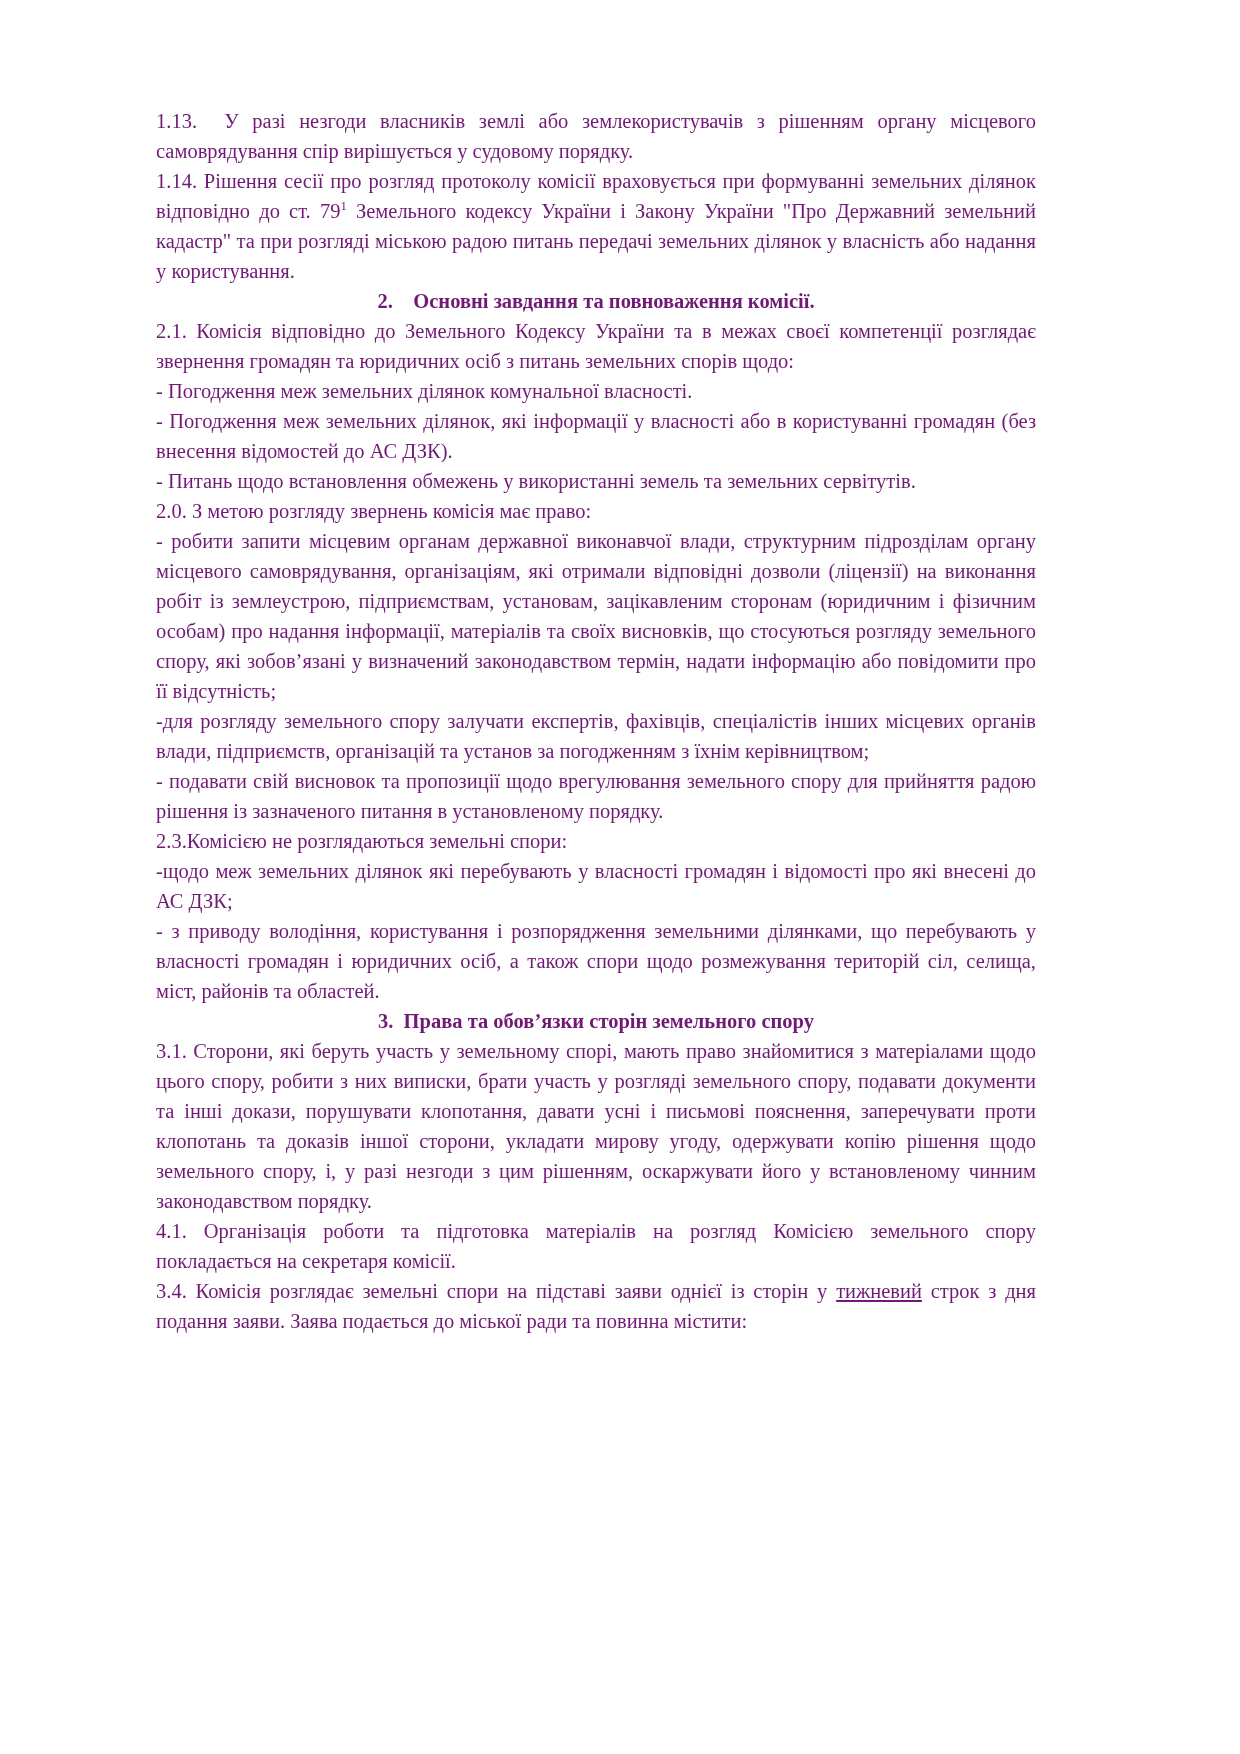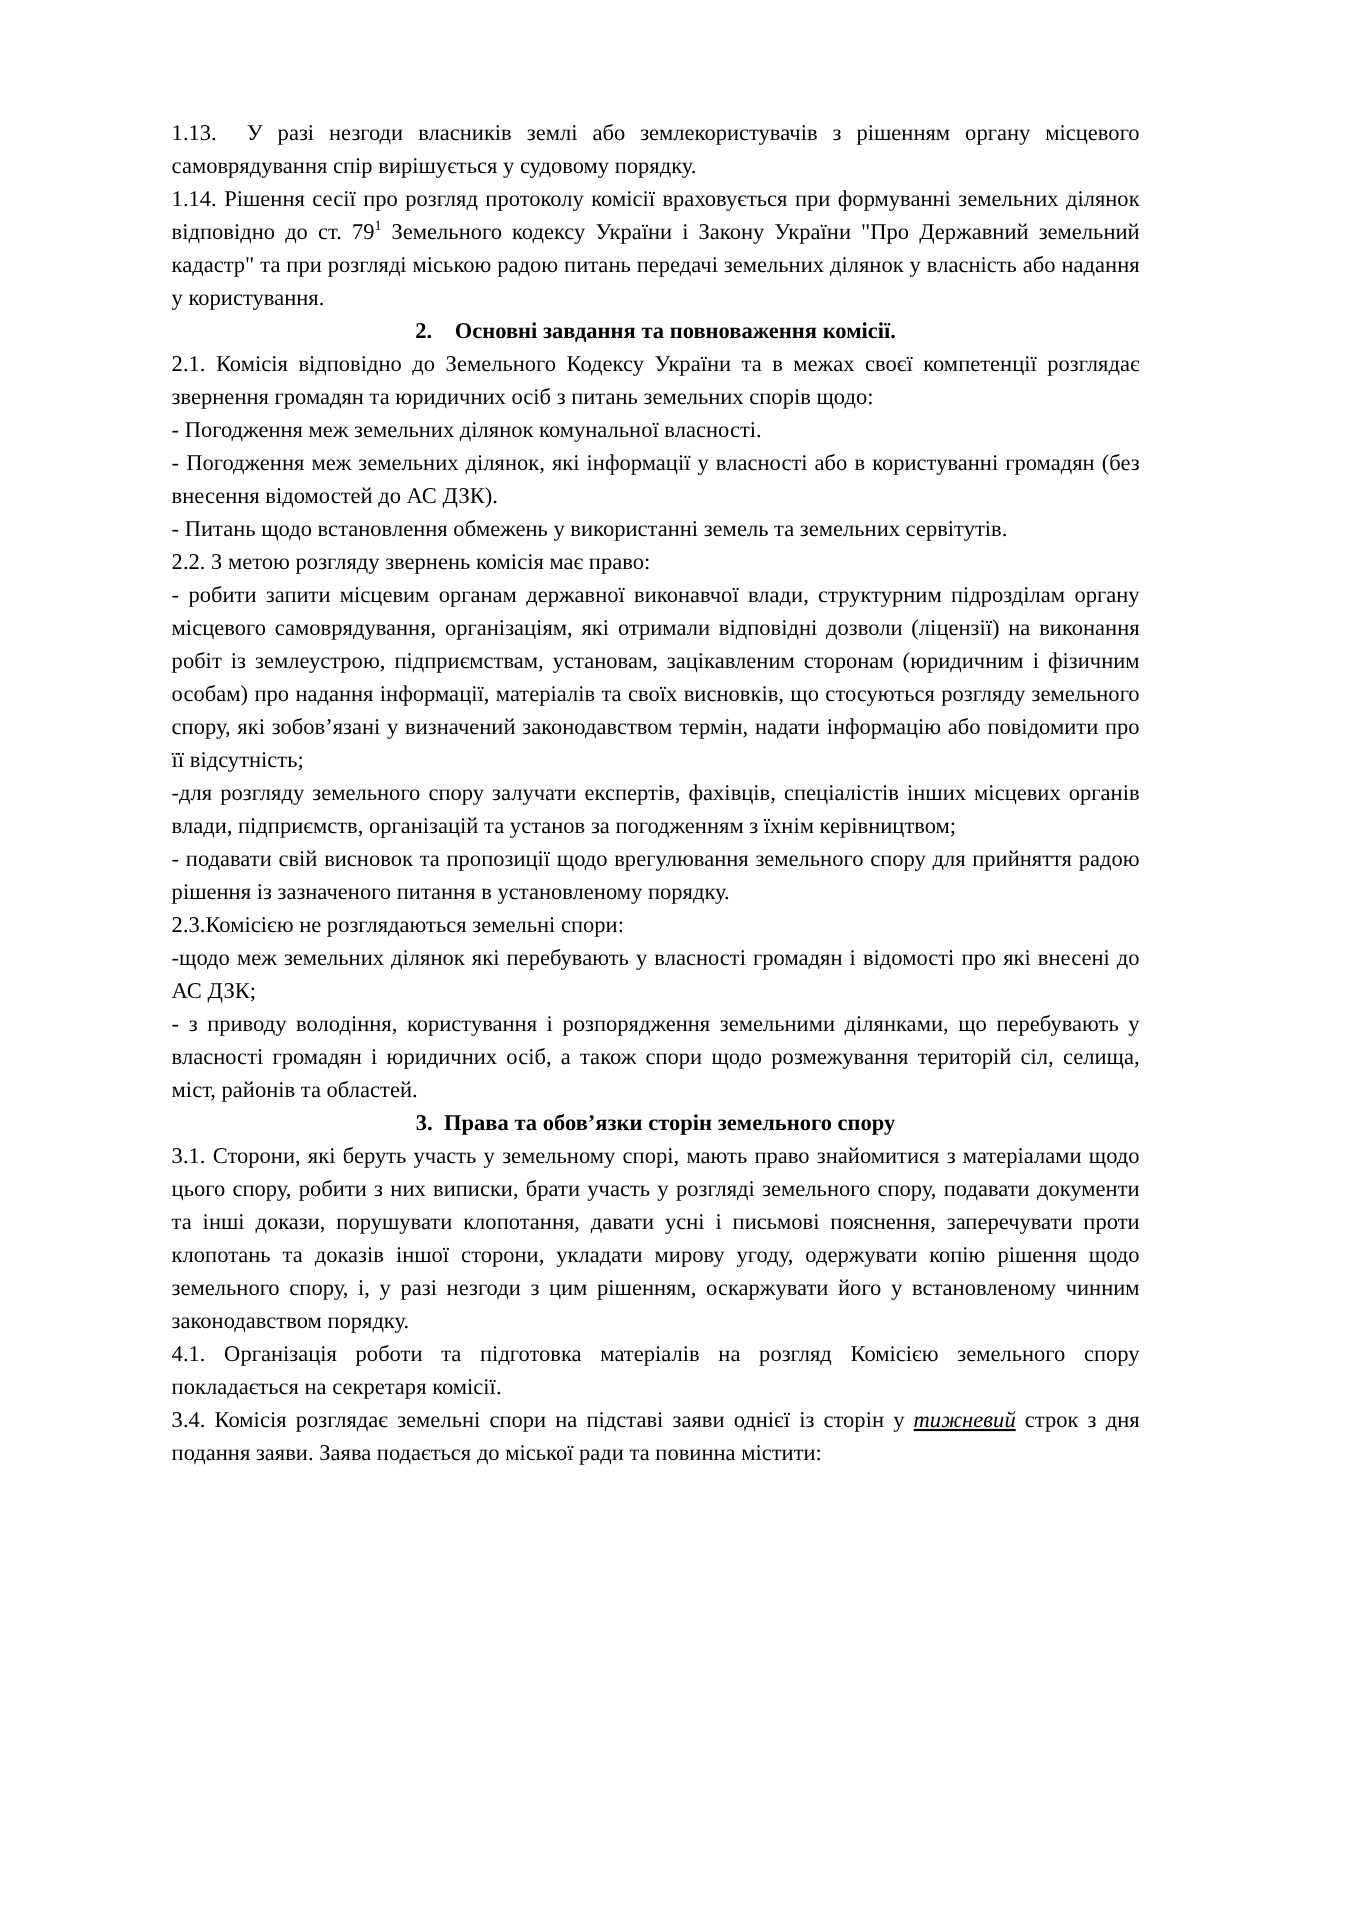--- a/index.html
+++ b/index.html
@@ -9,58 +9,57 @@
   }
   .page {
     width: 1240px;
     height: 1754px;
     background: #ffffff;
     box-sizing: border-box;
     padding: 106px 204px 40px 156px;
     font-family: "Liberation Serif", "DejaVu Serif", serif;
     font-size: 20.5px;
     line-height: 30px;
-    color: #000000;
+    color: #701a75;
     overflow: hidden;
   }
   .content p {
     margin: 0;
     text-align: justify;
   }
   .content p.heading {
     text-align: center;
   }
   .content p.bold {
     font-weight: bold;
   }
   .gap-medium { margin-top: 30px; }
   .gap-large  { margin-top: 58px; }
   sup {
     font-size: 0.62em;
     line-height: 0;
     vertical-align: super;
   }
   .ui {
-    font-style: italic;
     text-decoration: underline;
   }
 </style>
 </head>
 <body>
 
 <div class="page">
   <div class="content">
       <p><span>1.13.&nbsp; У разі незгоди власників землі або землекористувачів з рішенням органу місцевого самоврядування спір вирішується у судовому порядку.</span></p>
       <p><span>1.14. Рішення сесії про розгляд протоколу комісії враховується при формуванні земельних ділянок відповідно до ст. 79</span><sup>1</sup><span> Земельного кодексу України і Закону України "Про Державний земельний кадастр" та при розгляді міською радою питань передачі земельних ділянок у власність або надання у користування.</span></p>
       <p class="heading bold gap-medium"><span>2.&nbsp;&nbsp;&nbsp;&nbsp;Основні завдання та повноваження комісії.</span></p>
       <p><span>2.1. Комісія відповідно до Земельного Кодексу України та в межах своєї компетенції розглядає звернення громадян та юридичних осіб з питань земельних спорів щодо:</span></p>
       <p><span>- Погодження меж земельних ділянок комунальної власності.</span></p>
       <p><span>- Погодження меж земельних ділянок, які інформації у власності або в користуванні громадян (без внесення відомостей до АС ДЗК).</span></p>
       <p><span>- Питань щодо встановлення обмежень у використанні земель та земельних сервітутів.</span></p>
-      <p><span>2.2. З метою розгляду звернень комісія має право:</span></p>
+      <p><span>2.0. З метою розгляду звернень комісія має право:</span></p>
       <p><span>- робити запити місцевим органам державної виконавчої влади, структурним підрозділам органу місцевого самоврядування, організаціям, які отримали відповідні дозволи (ліцензії) на виконання робіт із землеустрою, підприємствам, установам, зацікавленим сторонам (юридичним і фізичним особам) про надання інформації, матеріалів та своїх висновків, що стосуються розгляду земельного спору, які зобов’язані у визначений законодавством термін, надати інформацію або повідомити про її відсутність;</span></p>
       <p><span>-для розгляду земельного спору залучати експертів, фахівців, спеціалістів інших місцевих органів влади, підприємств, організацій та установ за погодженням з їхнім керівництвом;</span></p>
       <p><span>- подавати свій висновок та пропозиції щодо врегулювання земельного спору для прийняття радою рішення із зазначеного питання в установленому порядку.</span></p>
       <p><span>2.3.Комісією не розглядаються земельні спори:</span></p>
       <p><span>-щодо меж земельних ділянок які перебувають у власності громадян і відомості про які внесені до АС ДЗК;</span></p>
       <p><span>- з приводу володіння, користування і розпорядження земельними ділянками, що перебувають у власності громадян і юридичних осіб, а також спори щодо розмежування територій сіл, селища, міст, районів та областей.</span></p>
       <p class="heading bold gap-large"><span>3.&nbsp;&nbsp;Права та обов’язки сторін земельного спору</span></p>
       <p><span>3.1. Сторони, які беруть участь у земельному спорі, мають право знайомитися з матеріалами щодо цього спору, робити з них виписки, брати участь у розгляді земельного спору, подавати документи та інші докази, порушувати клопотання, давати усні і письмові пояснення, заперечувати проти клопотань та доказів іншої сторони, укладати мирову угоду, одержувати копію рішення щодо земельного спору, і, у разі незгоди з цим рішенням, оскаржувати його у встановленому чинним законодавством порядку.</span></p>
       <p><span>4.1. Організація роботи та підготовка матеріалів на розгляд Комісією земельного спору покладається на секретаря комісії.</span></p>
       <p><span>3.4. Комісія розглядає земельні спори на підставі заяви однієї із сторін у </span><span class="ui">тижневий</span><span> строк з дня подання заяви. Заява подається до міської ради та повинна містити:</span></p>

